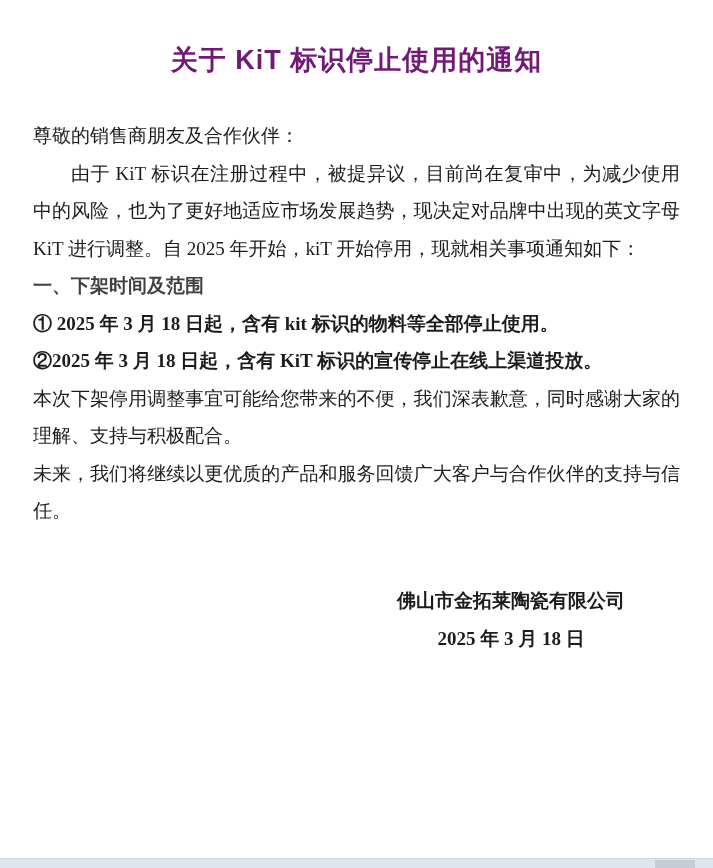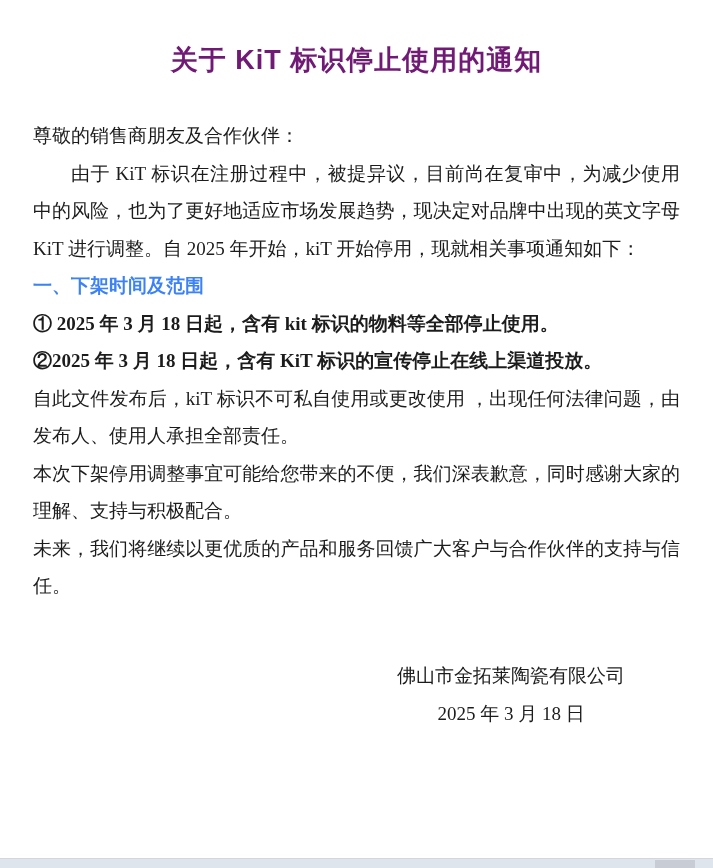--- a/index.html
+++ b/index.html
@@ -37,29 +37,30 @@
     line-height: 37.5px;
     text-align: justify;
   }
   .salutation { text-align: left; }
   .intro { text-indent: 2em; }
   .sec-heading {
     font-family: "Liberation Sans", sans-serif;
     font-weight: 700;
     font-size: 19px;
     line-height: 37.5px;
-    color: #3b82f6;
+    color: #404040;
     text-align: left;
   }
   .list-item { text-align: left; font-weight: bold; }
   .signature {
     width: fit-content;
     margin: 52px 55px 0 auto;
     text-align: center;
     font-size: 19px;
+    font-weight: bold;
   }
   .signature p { text-align: center; line-height: 38px; }
   .bottom-bar {
     position: absolute;
     left: 0; right: 0; bottom: 0;
     height: 9px;
     background: #dfe5ec;
     border-top: 1px solid #d3d7db;
   }
   .bottom-bar-accent {
@@ -82,21 +83,20 @@
 
     <p class="intro">由于 KiT 标识在注册过程中，被提异议，目前尚在复审中，为减少使用中的风险，也为了更好地适应市场发展趋势，现决定对品牌中出现的英文字母 KiT 进行调整。自 2025 年开始，kiT 开始停用，现就相关事项通知如下：</p>
 
     <p class="sec-heading">一、下架时间及范围</p>
 
     <p class="list-item">① 2025 年 3 月 18 日起，含有 kit 标识的物料等全部停止使用。</p>
 
     <p class="list-item">②2025 年 3 月 18 日起，含有 KiT 标识的宣传停止在线上渠道投放。</p>
 
 
-    <p>自此文件发布后，kiT 标识不可私自使用或更改使用 ，出现任何法律问题，由发布人、使用人承担全部责任。</p>
 
     <p>本次下架停用调整事宜可能给您带来的不便，我们深表歉意，同时感谢大家的理解、支持与积极配合。</p>
 
     <p>未来，我们将继续以更优质的产品和服务回馈广大客户与合作伙伴的支持与信任。</p>
 
   </div>
 
   <div class="signature">
     <p>佛山市金拓莱陶瓷有限公司</p>
     <p>2025 年 3 月 18 日</p>

